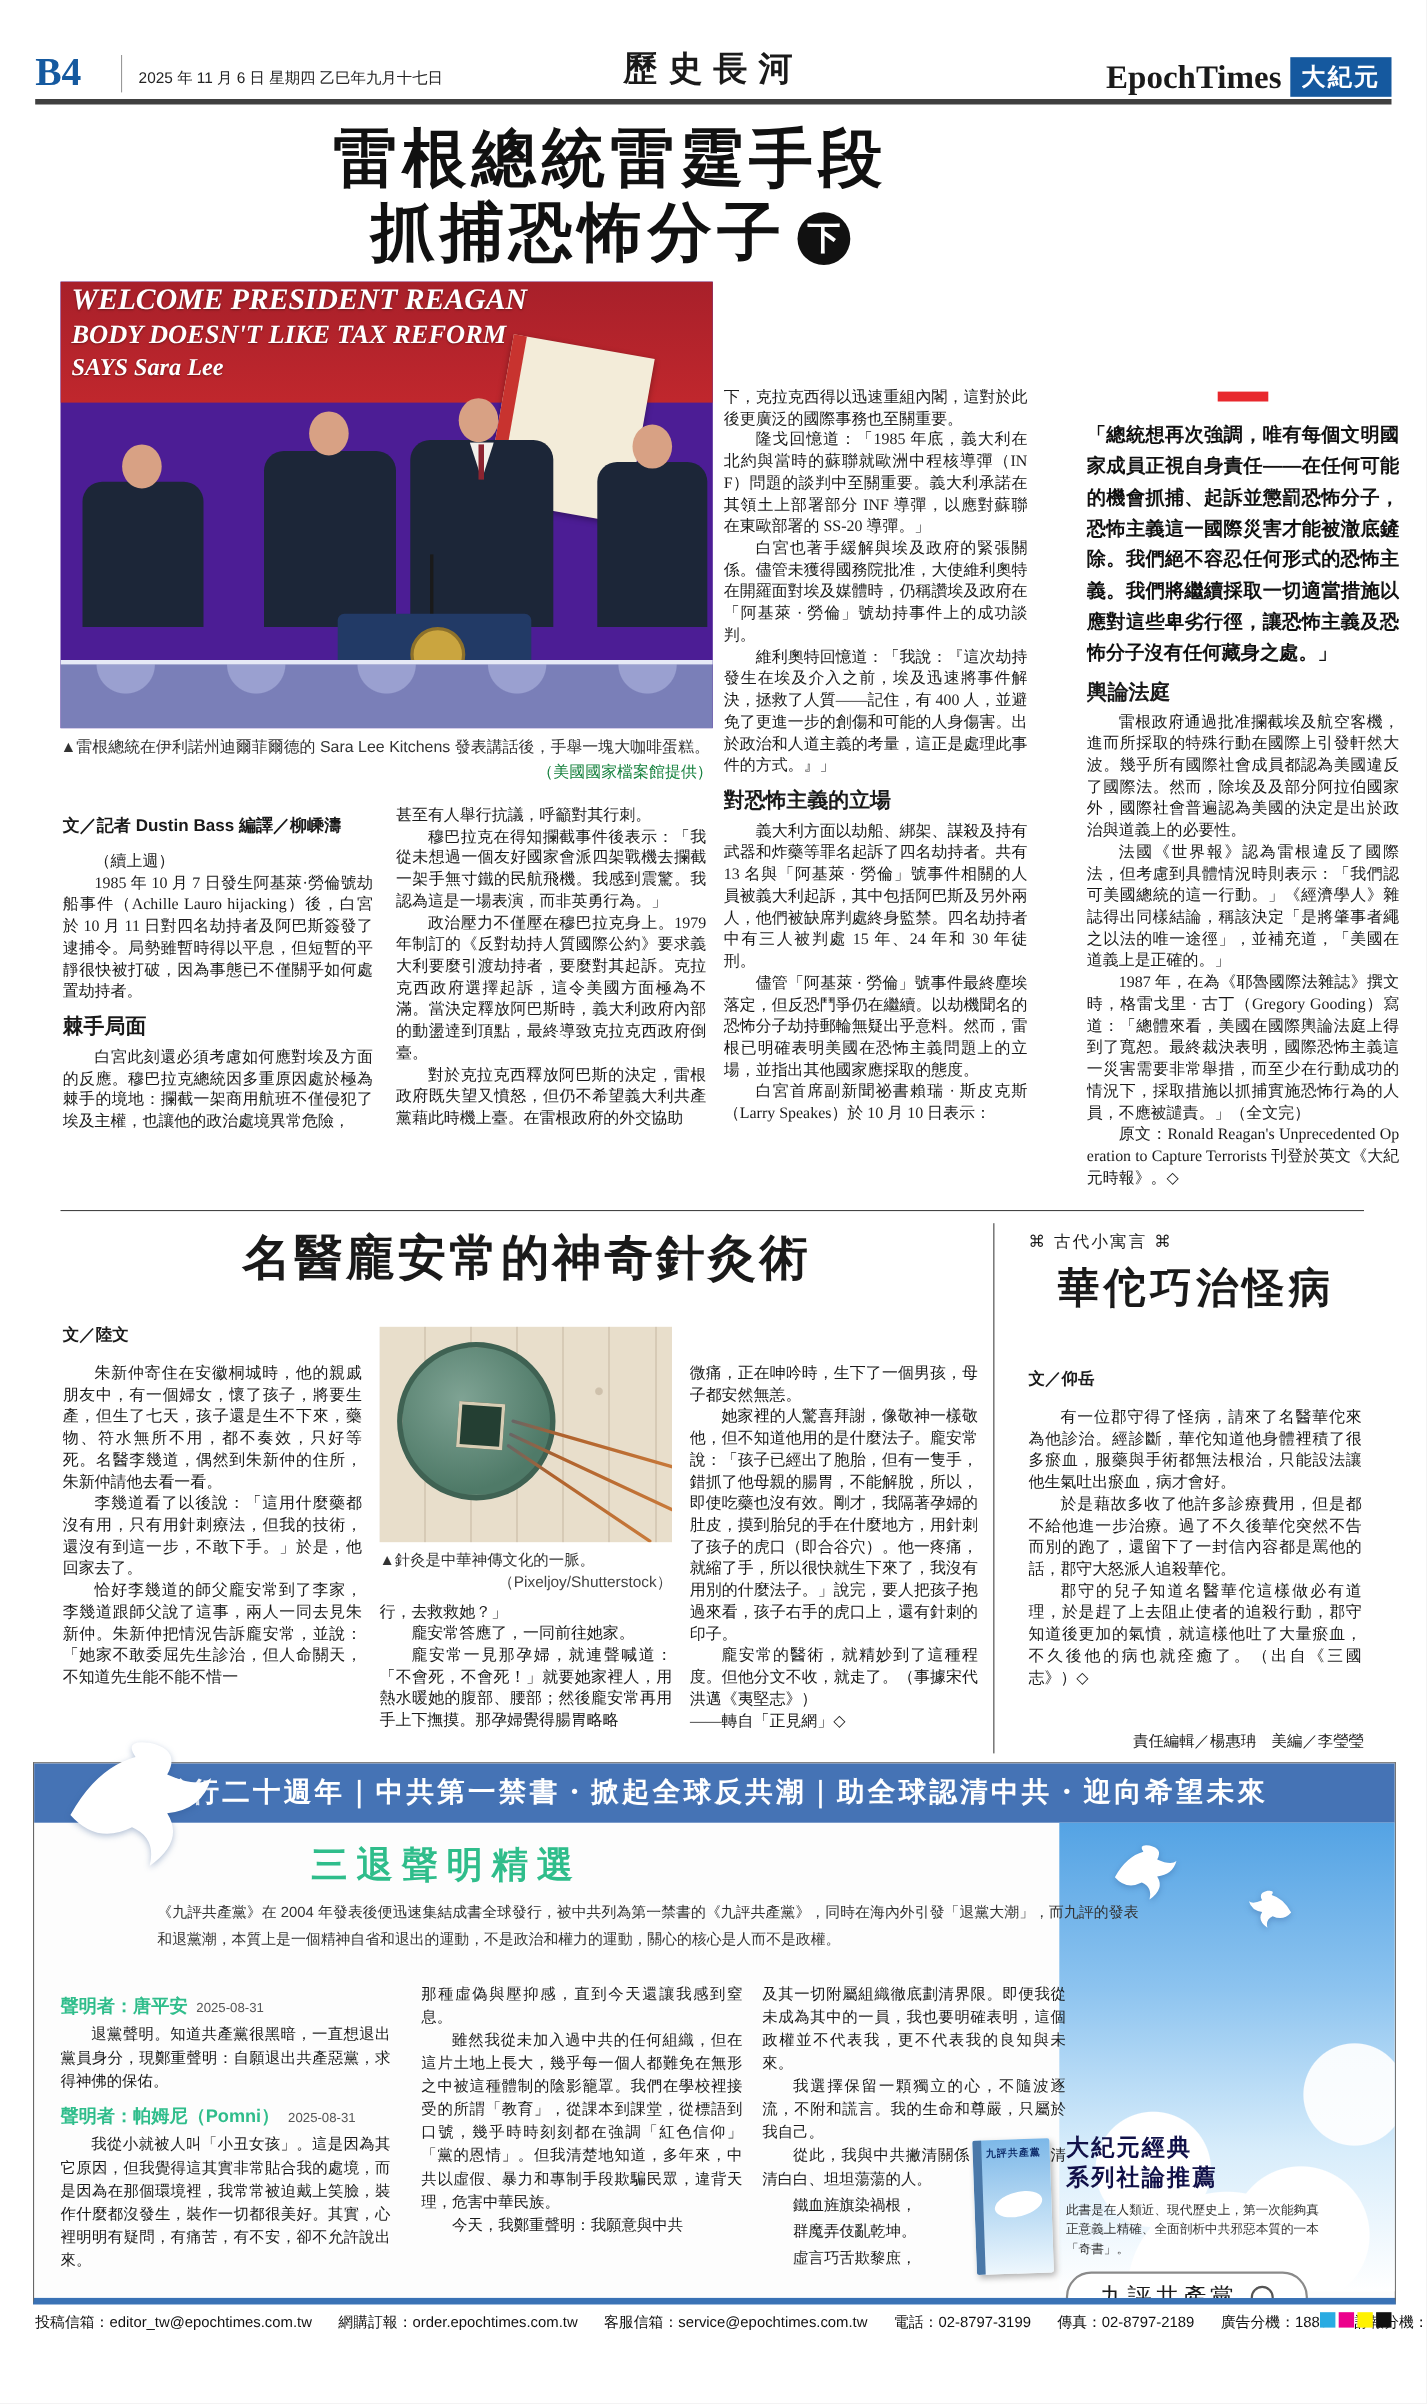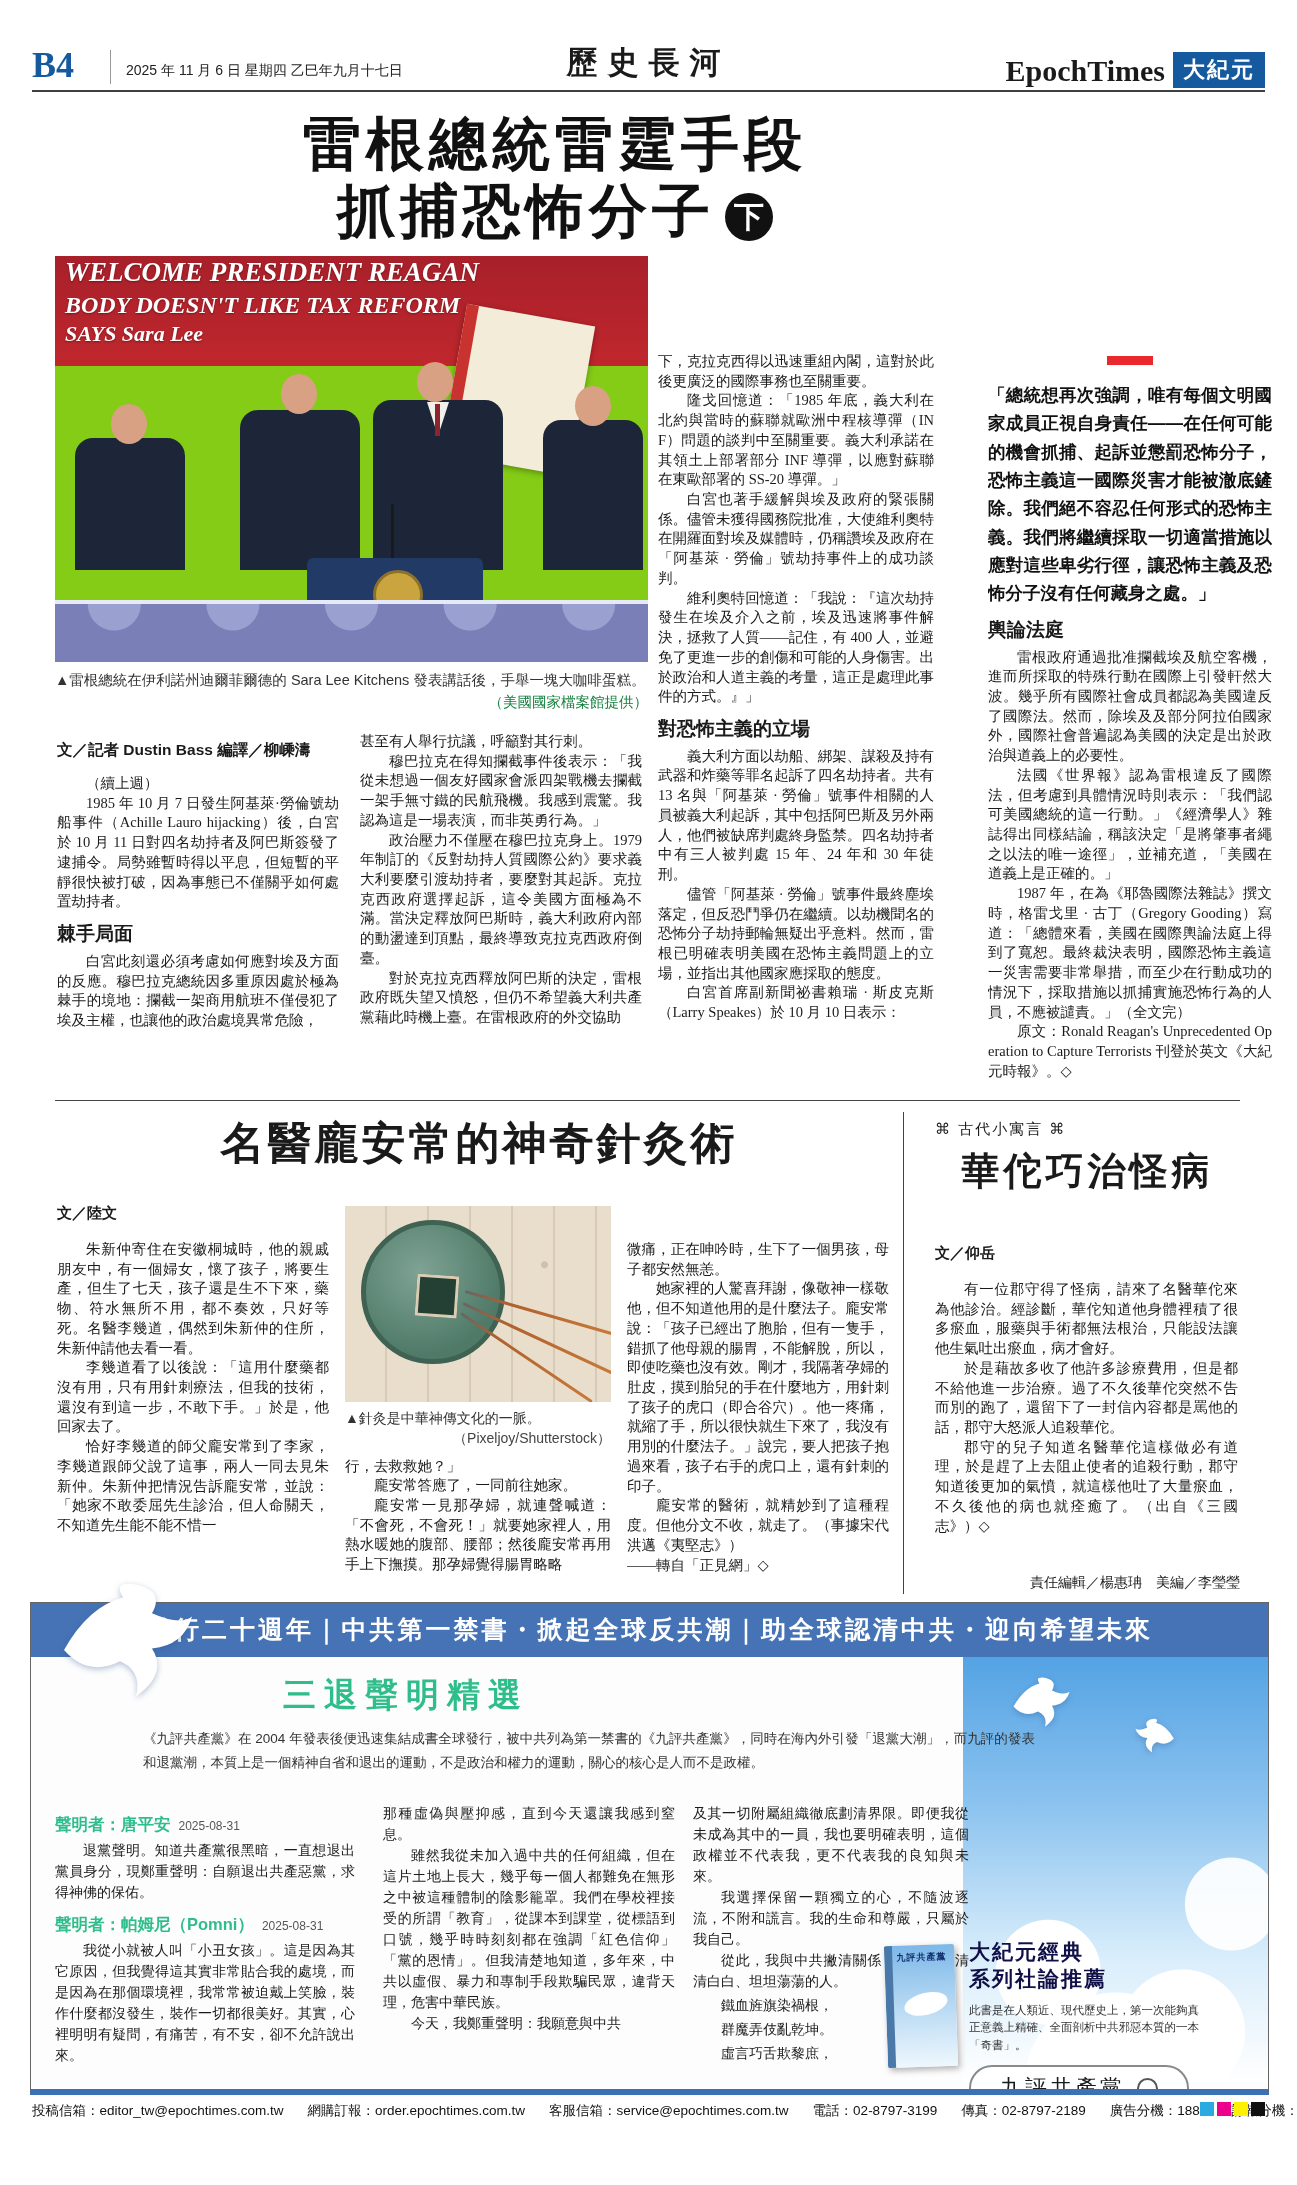--- a/index.html
+++ b/index.html
@@ -1,34 +1,34 @@
 <!DOCTYPE html>
 <html><head>
 <meta charset="utf-8">
 <style>
   html,body{margin:0;padding:0;background:#e9e9e9;}
   .page{position:relative;width:1297px;height:2185px;background:#fff;margin:0 auto;overflow:hidden;
         font-family:"Liberation Serif","DejaVu Serif",serif;color:#1a1a1a;}
   
-  .header{position:absolute;left:32px;right:32px;top:40px;height:50px;border-bottom:2px solid #404040;}
+  .header{position:absolute;left:32px;right:32px;top:40px;height:50px;border-bottom:5px solid #404040;}
   .pageno{position:absolute;left:0;bottom:4px;font-size:36px;font-weight:bold;color:#15599f;font-family:"Liberation Serif",serif;}
   .hdr-sep{position:absolute;left:78px;bottom:6px;width:1px;height:34px;background:#999;}
   .hdr-date{position:absolute;left:94px;bottom:10px;font-family:"Liberation Sans","DejaVu Sans",sans-serif;font-size:14px;color:#222;}
   .hdr-section{position:absolute;left:0;right:0;bottom:6px;text-align:center;font-size:31px;font-weight:bold;letter-spacing:10px;}
   .hdr-logo{position:absolute;right:0;bottom:2px;display:flex;align-items:flex-end;gap:8px;justify-content:space-between;}
   .logo-en{font-size:30px;font-weight:bold;font-family:"Liberation Serif",serif;}
   .logo-box{background:#15599f;color:#fff;font-family:"Liberation Sans",sans-serif;font-weight:bold;
             font-size:22px;line-height:36px;padding:0 10px;letter-spacing:2px;}
   
   .headline{position:absolute;left:150px;top:112px;width:810px;text-align:center;font-weight:bold;color:#111;}
   .headline .l{font-size:58px;letter-spacing:5px;line-height:1.15;}
   .part-badge{display:inline-block;width:48px;height:48px;border-radius:50%;background:#111;color:#fff;
               font-size:30px;line-height:48px;vertical-align:middle;margin-left:10px;letter-spacing:0;}
   
-  .photo{position:absolute;left:55px;top:256px;width:593px;height:406px;overflow:hidden;background:#84cc16;}
+  .photo{position:absolute;left:55px;top:256px;width:593px;height:406px;overflow:hidden;background:#4c1d95;}
   .ph-banner{position:absolute;left:0;top:0;right:0;height:110px;background:linear-gradient(180deg,#a8202a,#c0272d);}
   .ph-banner div{color:#fff;font-style:italic;font-weight:bold;font-family:"Liberation Serif",serif;
                  padding-left:10px;line-height:1.25;text-shadow:0 1px 2px rgba(0,0,0,.4);}
   .bl1{font-size:27px;} .bl2{font-size:24px;} .bl3{font-size:22px;}
   .ph-boxes{position:absolute;left:0;top:110px;right:0;height:200px;
      background:repeating-linear-gradient(180deg,#c9a express 0,#c9a05e 0 34px,#a9823f 34px 37px),
                 repeating-linear-gradient(90deg,rgba(120,90,40,.35) 0 2px,transparent 2px 58px),#c59d58;}
   .head{position:absolute;width:36px;height:40px;border-radius:50%;background:#d8a184;}
   .suit{position:absolute;background:#1c2638;border-radius:18px 18px 0 0;}
   .shirt{position:absolute;background:#f2f0ea;width:22px;height:34px;clip-path:polygon(0 0,100% 0,50% 100%);}

